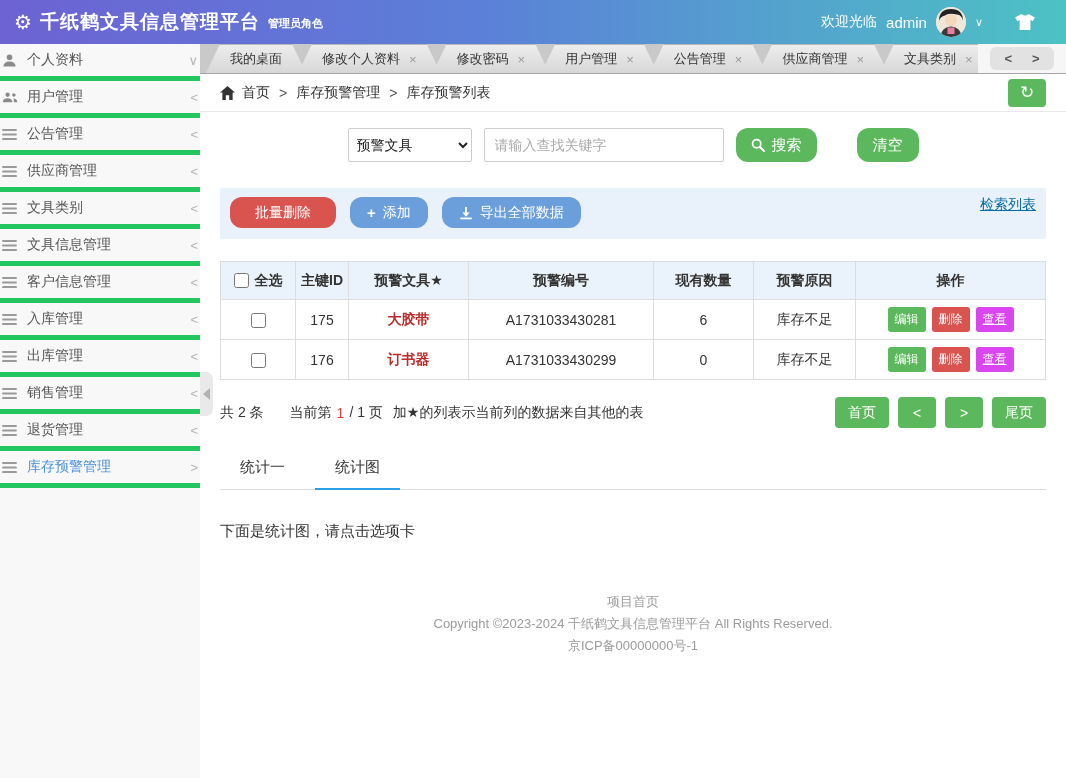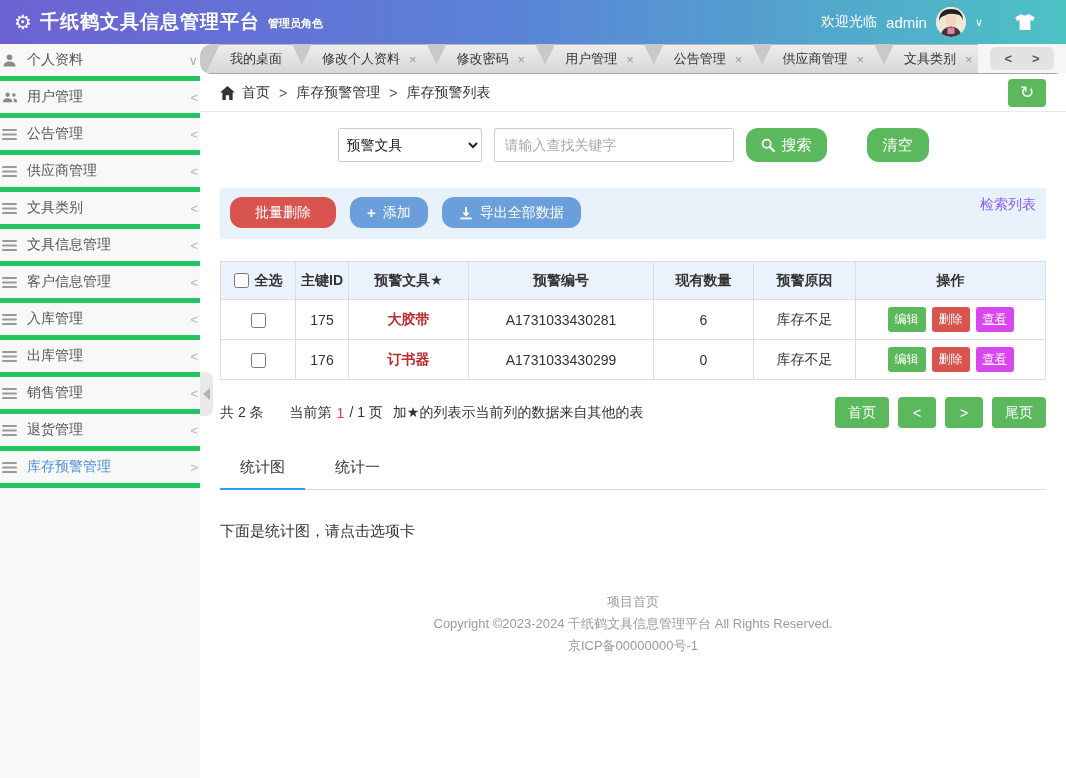--- a/index.html
+++ b/index.html
@@ -25,51 +25,51 @@
 .sb-icon { width:25px; display:inline-flex; align-items:center; }
 .sb-label { flex:1; }
 .sb-arrow { color:#b3b3b3; font-size:13px; }
 .sb-item.active, .sb-item.active .sb-label { color:#4a90d9; }
 .collapse-handle { position:absolute; left:200px; top:328px; width:13px; height:44px; background:#e9e9e9; border-radius:0 7px 7px 0; display:flex; align-items:center; justify-content:center; cursor:pointer; z-index:5; }
 .collapse-tri { width:0; height:0; border-top:6px solid transparent; border-bottom:6px solid transparent; border-right:7px solid #b2b2b2; }
 
 .main { flex:1; display:flex; flex-direction:column; min-width:0; background:#fff; }
 
 
-.tabbar { flex:0 0 30px; background:#c9c9c9; display:flex; border-bottom:1px solid #a5a5a5;border-radius:12px; }
+.tabbar { flex:0 0 30px; background:#c9c9c9; display:flex; border-bottom:1px solid #a5a5a5; }
 .tabs { flex:1; display:flex; align-items:flex-end; padding-left:6px; overflow:hidden; }
 .tab { height:29px; flex:0 0 auto; background:linear-gradient(#ededed,#d7d7d7); border-top:1px solid #b8b8b8; padding:0 24px; margin-right:-8px; display:flex; align-items:center; gap:9px; font-size:13px; color:#333; cursor:pointer; clip-path:polygon(14px 0, calc(100% - 14px) 0, 100% 100%, 0 100%); }
 .tab-close { color:#9a9a9a; font-size:13px; cursor:pointer; }
 .tab-scroll { flex:0 0 88px; background:#f6f6f6; display:flex; align-items:center; justify-content:center; }
 .tab-scroll-inner { background:#e2e2e2; border-radius:6px; padding:4px 14px; display:flex; gap:20px; color:#555; font-size:13px; font-weight:bold; }
 .tab-scroll-inner span { cursor:pointer; }
 
 
 .crumb-row { flex:0 0 38px; display:flex; align-items:center; padding:0 20px; border-bottom:1px solid #e9e9e9; font-size:14px; color:#333; position:relative; }
 .home-ic { display:flex; margin-right:7px; }
 .crumb-sep { margin:0 9px; color:#555; }
 .crumb-item { cursor:default; }
 .refresh-btn { position:absolute; right:20px; top:5px; width:38px; height:28px; background:#5cb85c; border:none; border-radius:4px; color:#fff; font-size:17px; line-height:26px; cursor:pointer; }
 
 
 .content { flex:1; padding:0 20px; display:flex; flex-direction:column; overflow:hidden; }
 
 .search-row { margin-top:16px; display:flex; justify-content:center; align-items:center; gap:12px; }
-.filter-select { width:144px; height:34px; border:1px solid #ccc; border-radius:2px; font-size:14px; color:#222; padding:0 4px; background:#fff; }
+.filter-select { width:124px; height:34px; border:1px solid #ccc; border-radius:2px; font-size:14px; color:#222; padding:0 4px; background:#fff; }
 .kw-input { width:240px; height:34px; border:1px solid #ccc; border-radius:2px; font-size:14px; padding:0 10px; color:#333; }
 .kw-input::placeholder { color:#aaa; }
 .btn { border:none; border-radius:12px; color:#fff; cursor:pointer; display:inline-flex; align-items:center; justify-content:center; gap:7px; font-size:15px; }
 .btn-search { background:#5cb85c; height:34px; padding:0 15px; }
 .btn-clear { background:#5cb85c; height:34px; padding:0 16px; margin-left:28px; }
 
 .toolbar-strip { margin-top:26px; background:#e9f1fa; padding:9px 10px 11px 10px; display:flex; gap:14px; border-radius:2px; }
 .btn-danger { background:#d9534f; height:31px; padding:0 25px; font-size:14px; }
 .btn-primary { background:#6a9fdb; height:31px; padding:0 17px; font-size:14px; }
 .plus-ic { font-size:15px; font-weight:bold; }
-.toolbar-right { margin-left:auto; font-size:14px; color:#8b5cf6; align-self:flex-start; margin-top:-1px; }
+.toolbar-right { margin-left:auto; font-size:14px; color:#0369a1; align-self:flex-start; margin-top:-1px;text-decoration:underline; }
 
 
 .data-table { margin-top:22px; width:100%; border-collapse:collapse; font-size:14px; color:#333; table-layout:fixed; }
 .data-table th, .data-table td { border:1px solid #ddd; text-align:center; }
 .data-table th { background:#eaf3fb; height:38px; font-weight:bold; }
 .data-table td { height:40px; background:#fff; }
 .col1{width:75px}.col2{width:53px}.col3{width:120px}.col4{width:185px}.col5{width:100px}.col6{width:102px}
 .row-check, .head-check { width:15px; height:15px; cursor:pointer; vertical-align:middle; }
 .head-check { margin-right:6px; }
 .item-red { color:#bd2c2a; font-weight:bold; }
@@ -417,22 +417,22 @@
           <span>加★的列表示当前列的数据来自其他的表</span>
           <div class="page-btns">
             <button class="pg-btn">首页</button>
             <button class="pg-btn">&lt;</button>
             <button class="pg-btn">&gt;</button>
             <button class="pg-btn">尾页</button>
           </div>
         </div>
 
         <div class="stat-tabs" id="stat-tabs">
+            <span class="stat-tab">统计一</span>
             <span class="stat-tab active">统计图</span>
-            <span class="stat-tab">统计一</span>
           </div>
         <div class="hint">下面是统计图，请点击选项卡</div>
 
         <div class="footer">
           <div class="footer-line footer-link">项目首页</div>
           <div class="footer-line">Copyright ©2023-2024 千纸鹤文具信息管理平台 All Rights Reserved.</div>
           <div class="footer-line">京ICP备00000000号-1</div>
         </div>
 
       </div>

